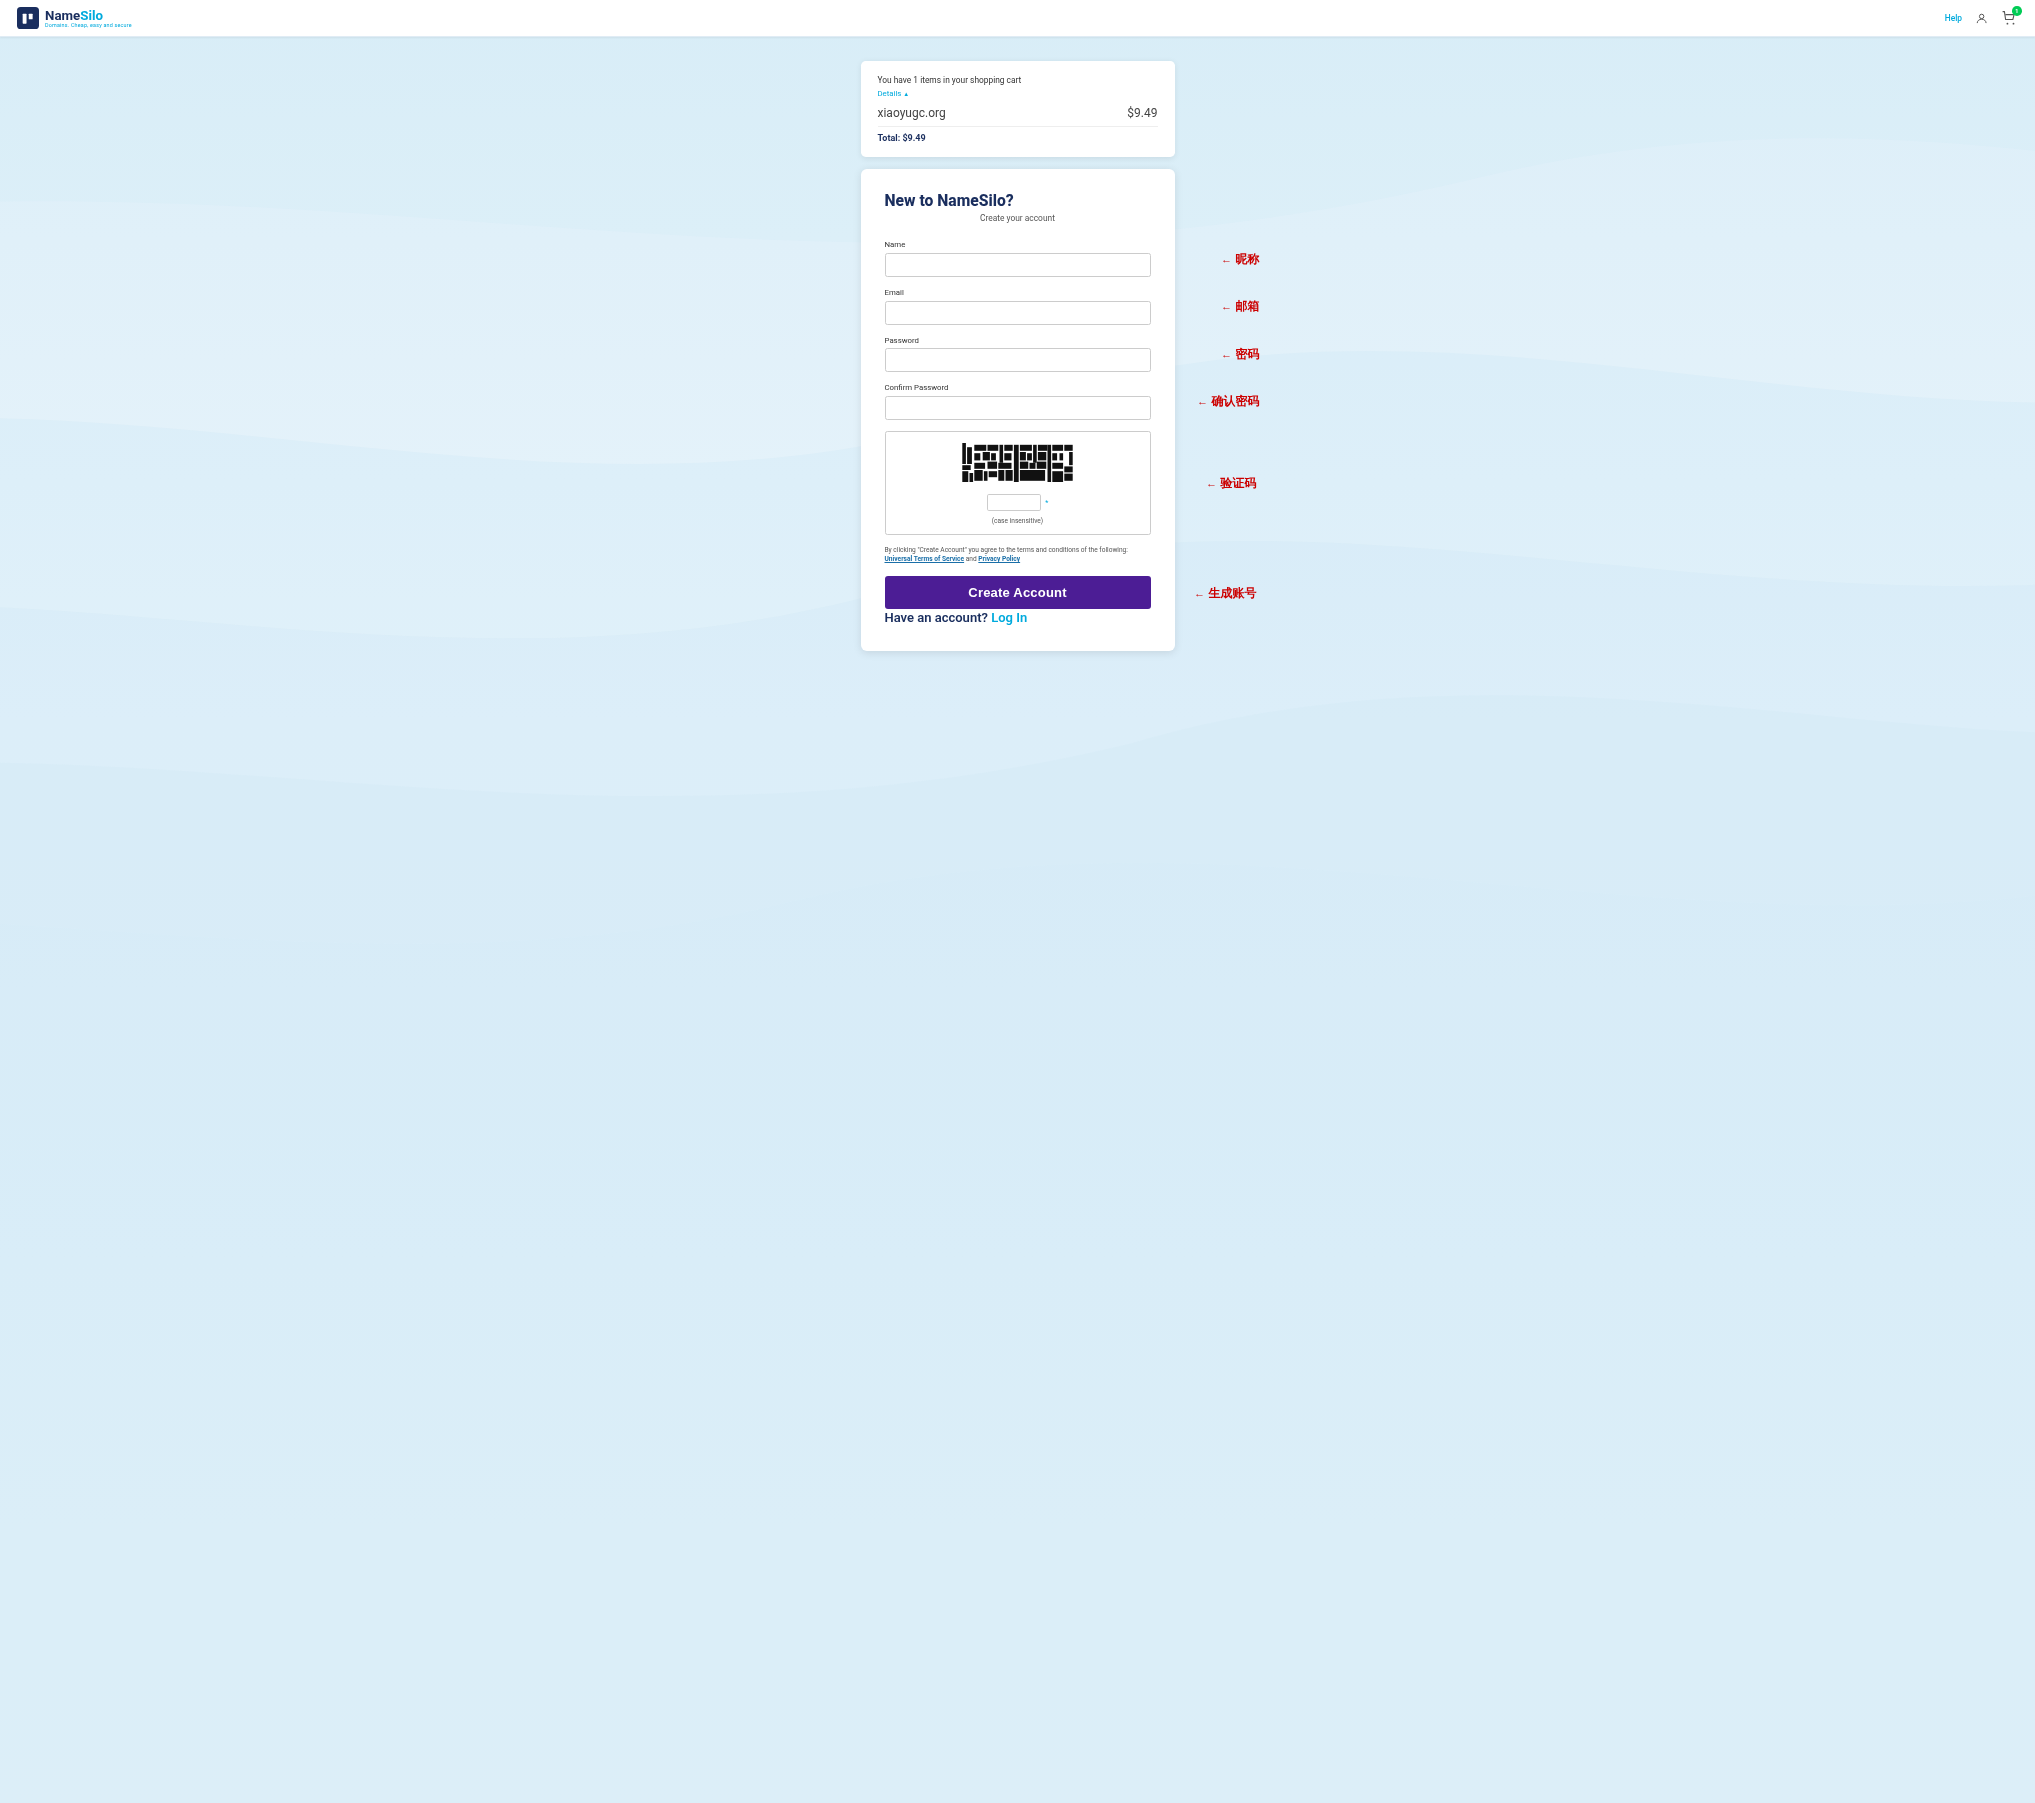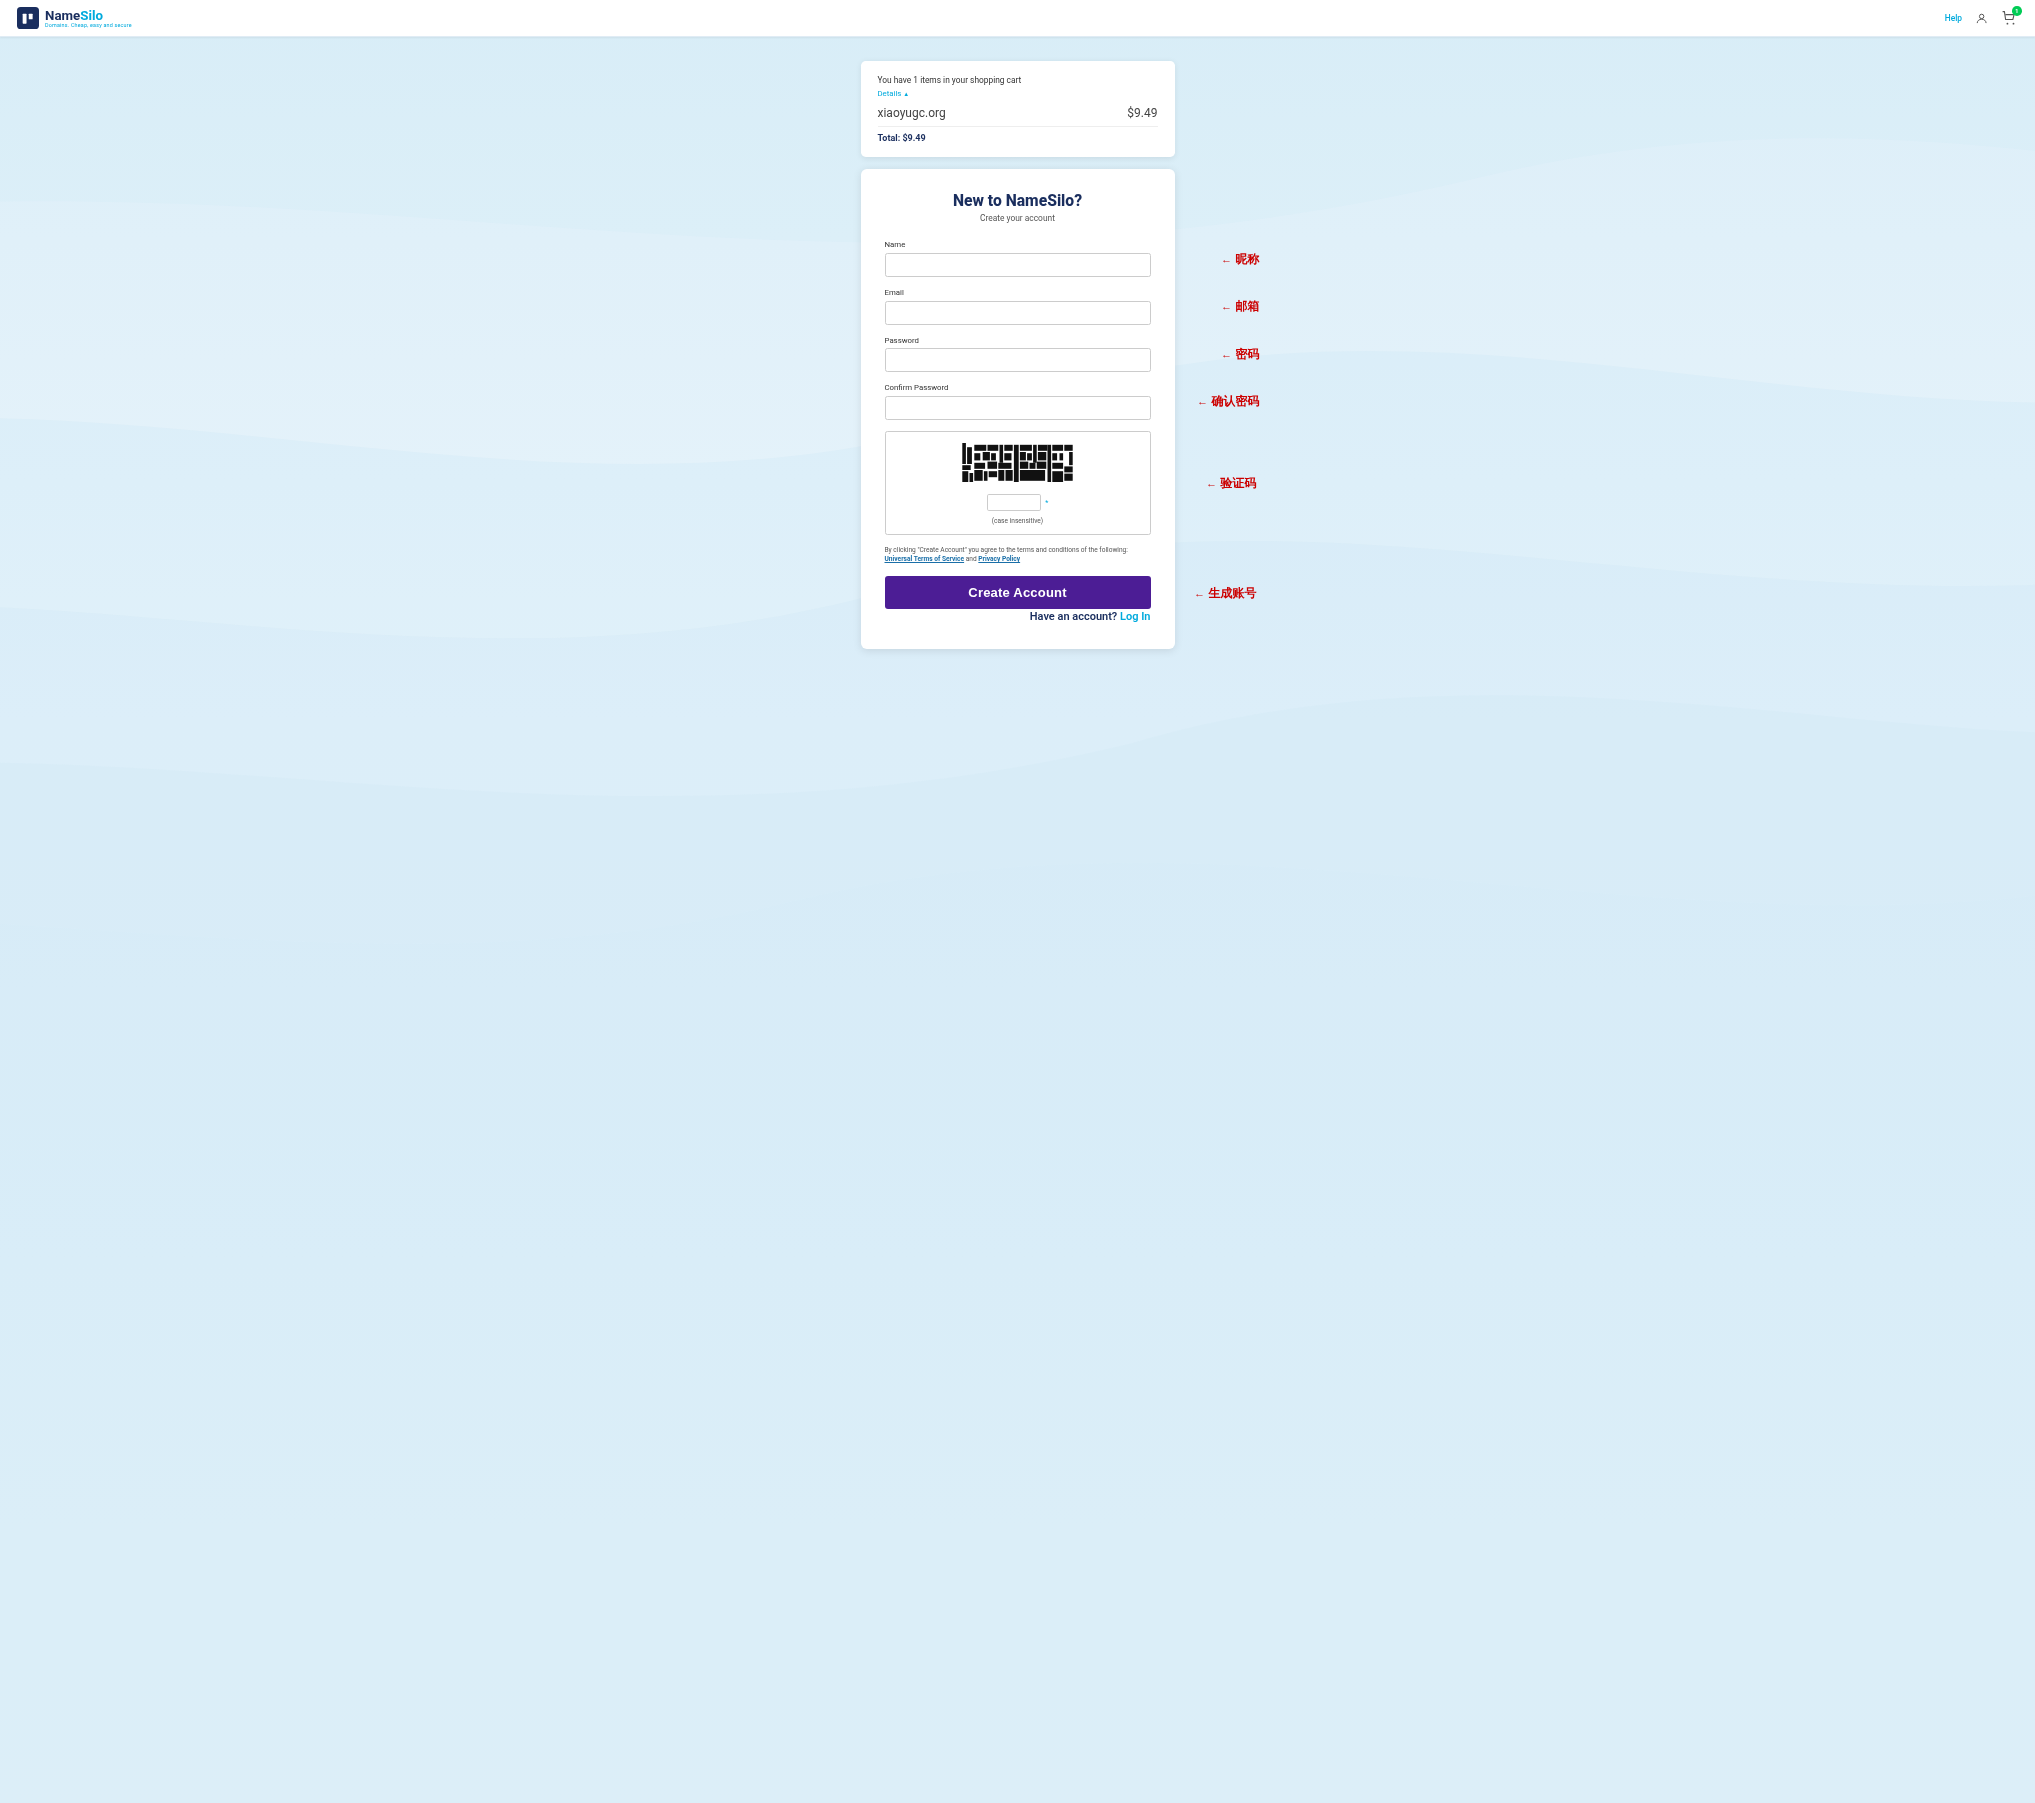--- a/index.html
+++ b/index.html
@@ -169,21 +169,21 @@
       border-radius: 6px;
       box-shadow: 0 1.2px 8.4px rgba(0,0,0,0.1);
       padding: 22px 24px 19.3px;
       width: 100%;
       max-width: 314px;
     }
     .reg-heading {
       font-size: 15.7px;
       font-weight: 800;
       color: #1a2e5e;
-      text-align: center;
+      text-align: left;
       margin-bottom: 3.6px;
     }
     .reg-subheading {
       font-size: 8.4px;
       color: #555;
       text-align: center;
       margin-bottom: 17px;
     }
 
     
@@ -269,22 +269,22 @@
       padding: 9px;
       font-size: 13px;
       font-weight: 700;
       cursor: pointer;
       margin-bottom: 1px;
       letter-spacing: 0.2px;
     }
 
     
     .have-account {
-      text-align: right;
-      font-size: 11px;
+      text-align: left;
+      font-size: 13px;
       color: #1a2e5e;
       font-weight: 600;
       margin-bottom: 6px;
     }
     .have-account .login-link {
       color: #00aadd;
       text-decoration: none;
       font-weight: 600;
     }
 

